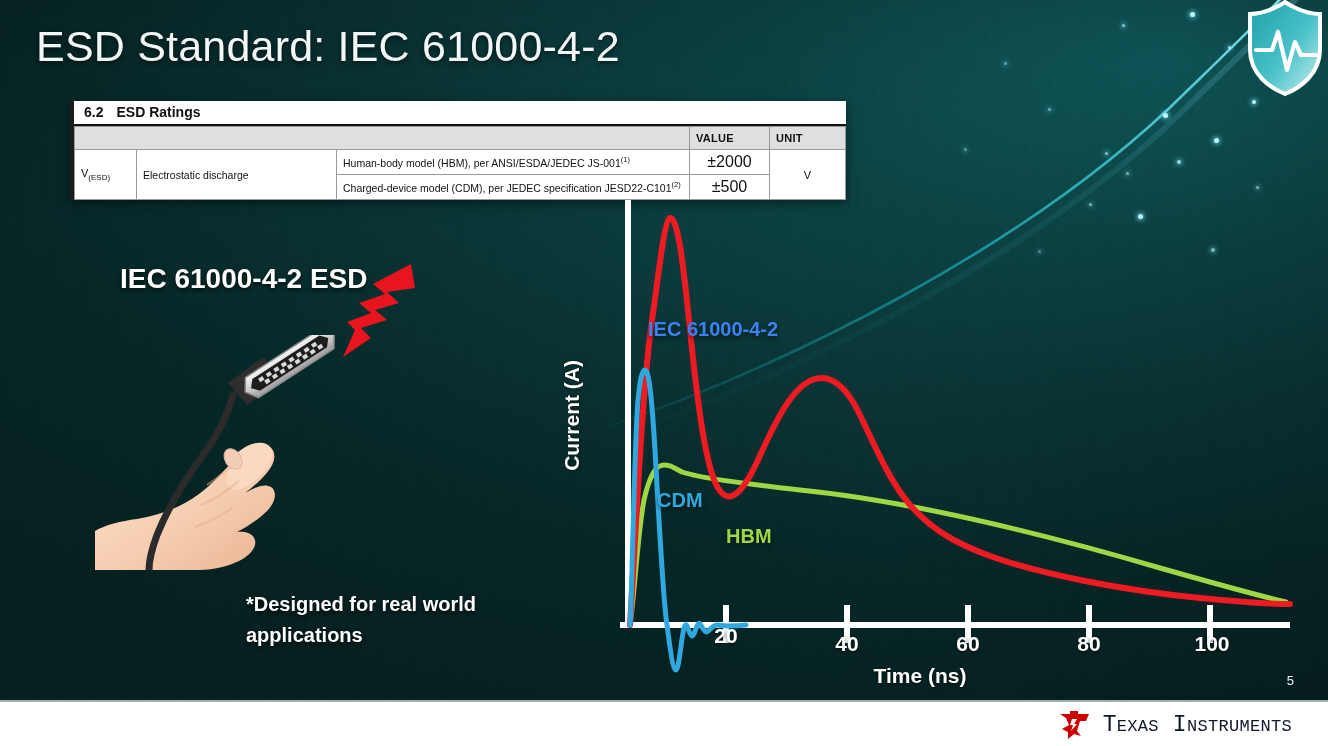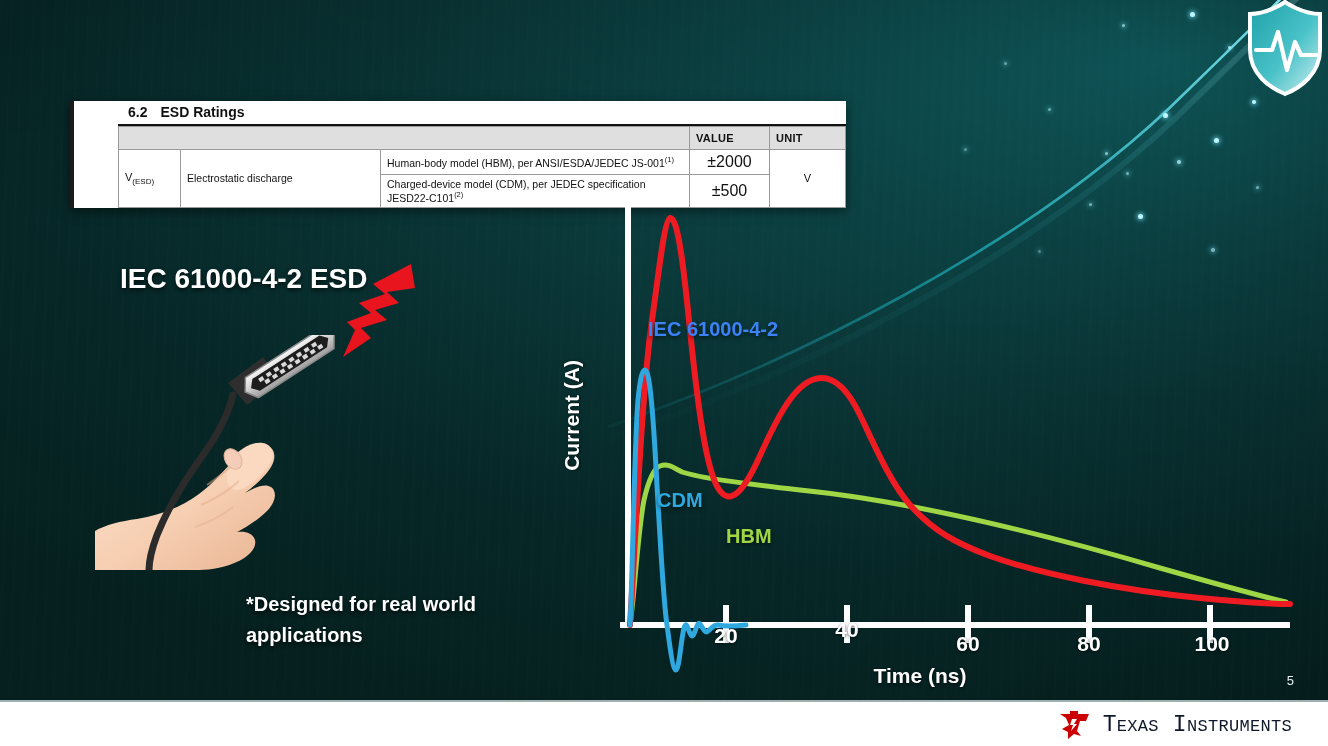--- a/index.html
+++ b/index.html
@@ -46,21 +46,20 @@
   }
   .brand-shield{position:absolute;right:0px;top:-8px;width:86px;height:112px;}
 
   
   .ds-table{
     position:absolute;left:70px;top:101px;width:776px;
     background:#ffffff;
     box-shadow:0 3px 10px rgba(0,0,0,.5);
     border-left:4px solid #1b1b1b;
     box-sizing:border-box;
-    padding-left:44px;
   }
   .ds-head{
     padding:3px 0 4px 10px;
     font-size:14px;font-weight:bold;color:#111;
     border-bottom:2px solid #111;
   }
   .ds-head .num{margin-right:13px;}
   table.ratings{border-collapse:collapse;width:100%;font-size:10.5px;color:#111;table-layout:fixed;}
   table.ratings td,table.ratings th{
     border:1px solid #9a9a9a;padding:3px 6px;vertical-align:middle;
@@ -181,20 +180,21 @@
     <span class="spark" style="left:191px;top:203px;width:3px;height:3px;opacity:.6;"></span>
     <span class="spark" style="left:279px;top:160px;width:4px;height:4px;opacity:.8;"></span>
     <span class="spark" style="left:150px;top:108px;width:3px;height:3px;opacity:.55;"></span>
     <span class="spark" style="left:106px;top:62px;width:3px;height:3px;opacity:.5;"></span>
     <span class="spark" style="left:313px;top:248px;width:4px;height:4px;opacity:.65;"></span>
     <span class="spark" style="left:66px;top:148px;width:3px;height:3px;opacity:.45;"></span>
     <span class="spark" style="left:358px;top:186px;width:3px;height:3px;opacity:.6;"></span>
     <span class="spark" style="left:140px;top:250px;width:3px;height:3px;opacity:.4;"></span>
   </div>
 
+  <div class="slide-title">ESD Standard: IEC 61000-4-2</div>
 
   <svg class="brand-shield" viewBox="0 0 86 112">
     <defs>
       <linearGradient id="shg" x1="0" y1="0" x2="1" y2="1">
         <stop offset="0%" stop-color="#1fa0a8"></stop>
         <stop offset="55%" stop-color="#49c2c8"></stop>
         <stop offset="100%" stop-color="#cfeff0"></stop>
       </linearGradient>
     </defs>
     <path d="M43,10 C43,10 60,22 78,22 L78,58 C78,82 58,96 43,102 C28,96 8,82 8,58 L8,22 C26,22 43,10 43,10 Z" fill="url(#shg)" stroke="#ffffff" stroke-width="4"></path>
@@ -334,21 +334,21 @@
              C127,418 129,436 132,436 C135,436 137,420 140,424
              C143,428 145,434 148,431 C152,428 154,424 158,425
              C166,427 176,426 186,425" fill="none" stroke="#2fa8e0" stroke-width="5" stroke-linecap="round"></path>
   </svg>
 
   <div class="series-lbl lbl-iec">IEC 61000-4-2</div>
   <div class="series-lbl lbl-cdm">CDM</div>
   <div class="series-lbl lbl-hbm">HBM</div>
 
   <div class="tick-lbl" style="left:726px;top:624px;">20</div>
-  <div class="tick-lbl" style="left:847px;top:618px;">40</div>
+  <div class="tick-lbl" style="left:847px;top:632px;">40</div>
   <div class="tick-lbl" style="left:968px;top:632px;">60</div>
   <div class="tick-lbl" style="left:1089px;top:632px;">80</div>
   <div class="tick-lbl" style="left:1212px;top:632px;">100</div>
 
   <div class="xlabel">Time (ns)</div>
 
   <div class="pagenum">5</div>
 
   <div class="footer">
     <div class="ti-logo">

